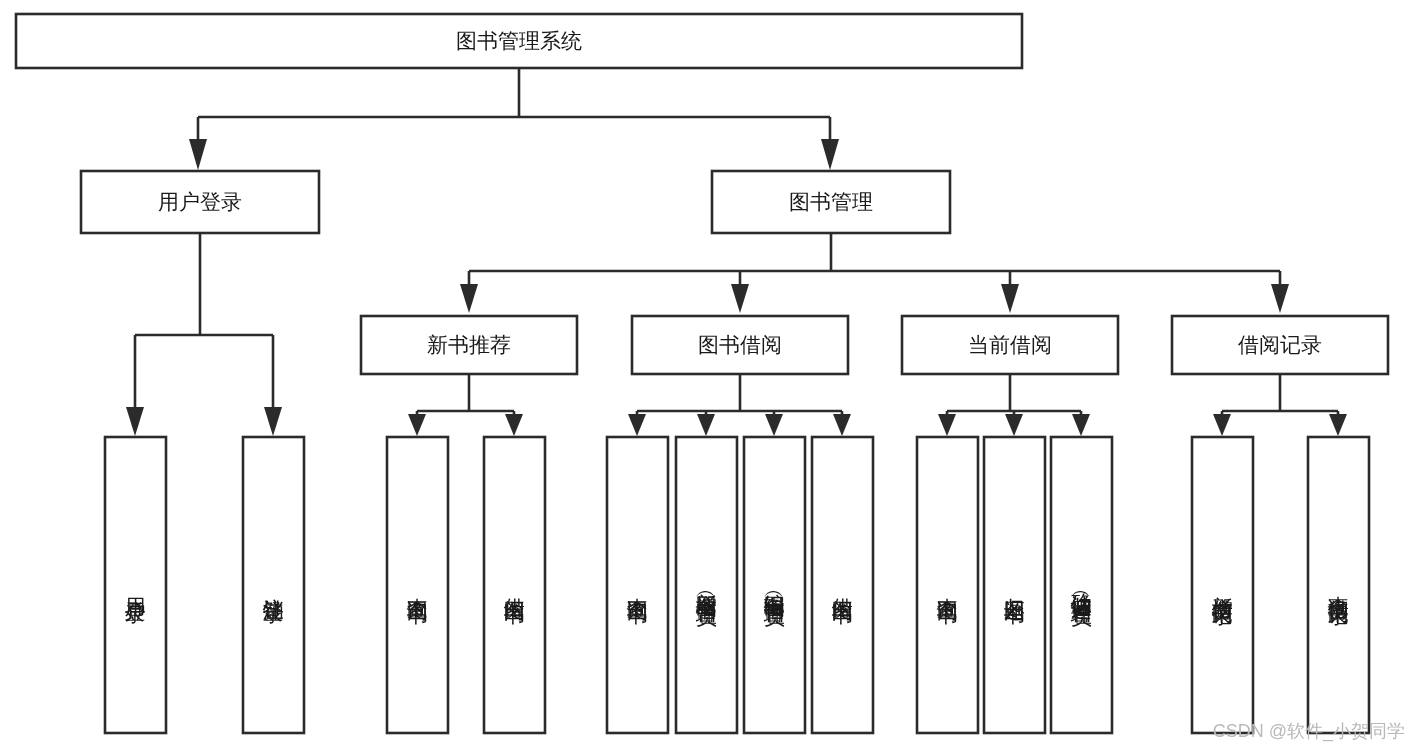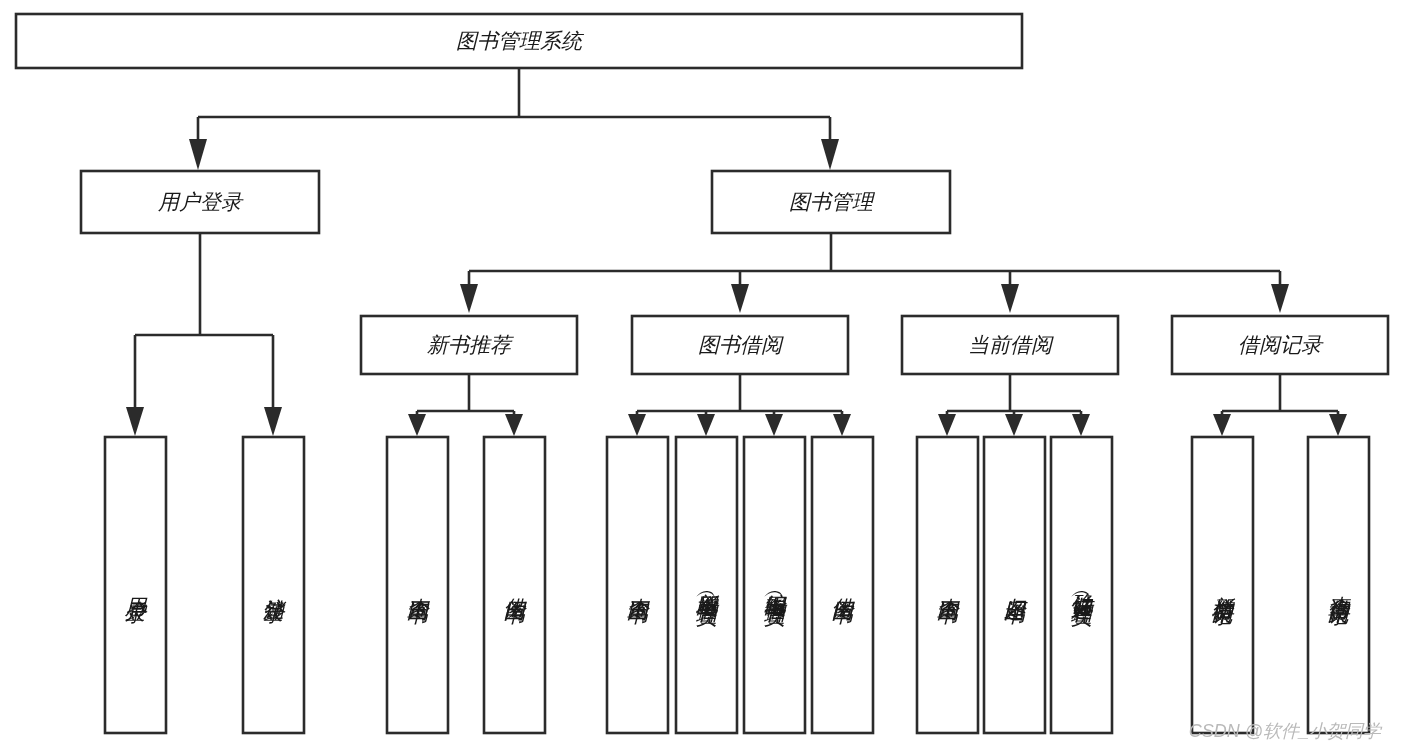--- a/index.html
+++ b/index.html
@@ -10,21 +10,20 @@
   body {
     width: 1405px;
     height: 747px;
     font-family: "Liberation Sans", "DejaVu Sans", sans-serif;
     overflow: hidden;
   }
   #diagram-root {
     position: relative;
     width: 1405px;
     height: 747px;
-    font-style: italic;
   }
   svg#flow {
     position: absolute;
     left: 0;
     top: 0;
     width: 1405px;
     height: 747px;
   }
   .node-rect {
     fill: #ffffff;
@@ -57,21 +56,21 @@
     font-family: "Liberation Sans", "DejaVu Sans", sans-serif;
     font-size: 21px;
     line-height: 1.32;
     color: #1a1a1a;
     letter-spacing: 2px;
     white-space: nowrap;
     pointer-events: none;
   }
   .watermark {
     position: absolute;
-    right: 24px;
+    right: 0;
     bottom: 4px;
     font-family: "Liberation Sans", "DejaVu Sans", sans-serif;
     font-size: 18px;
     color: #b9b9b9;
     white-space: nowrap;
   }
 </style>
 </head>
 <body>
 

